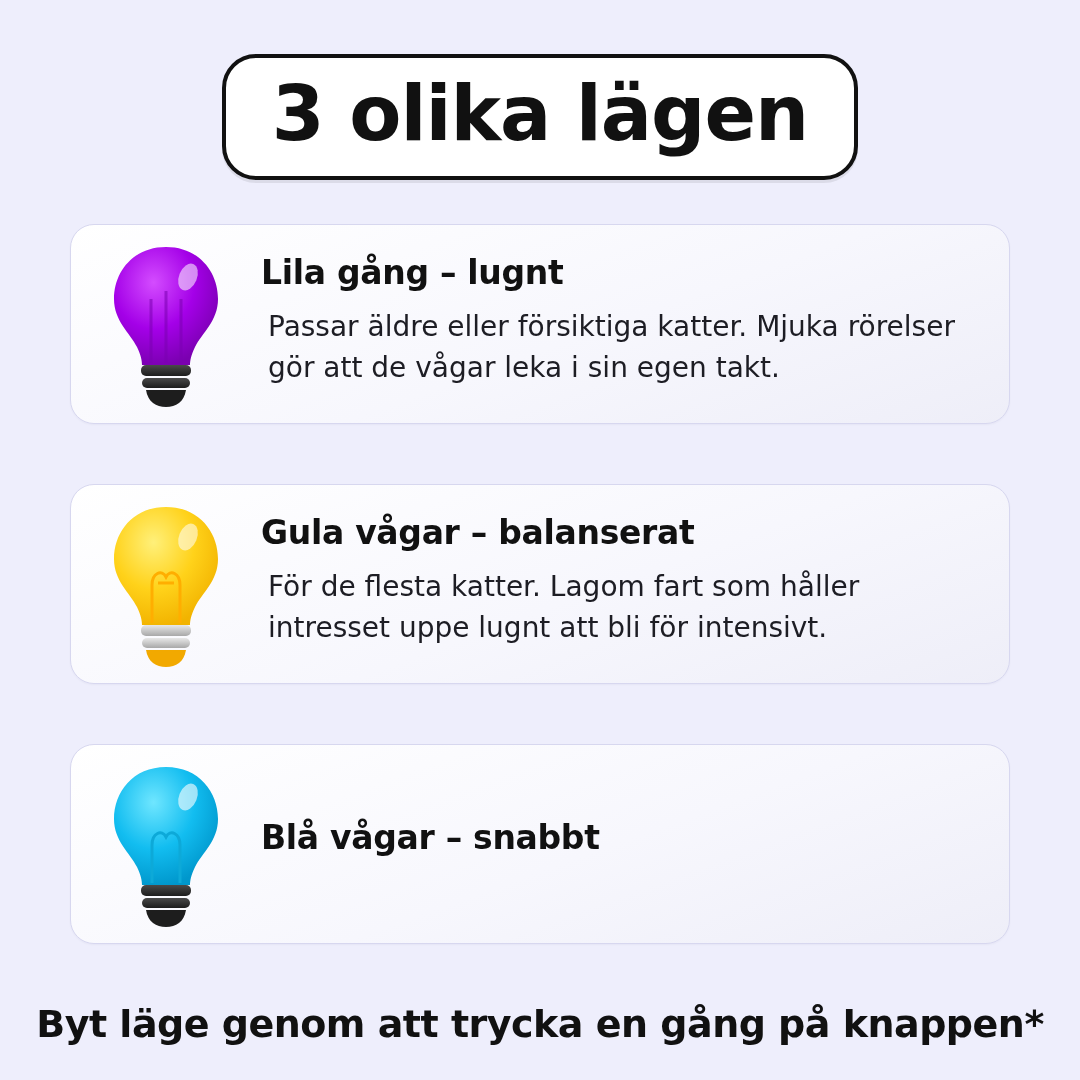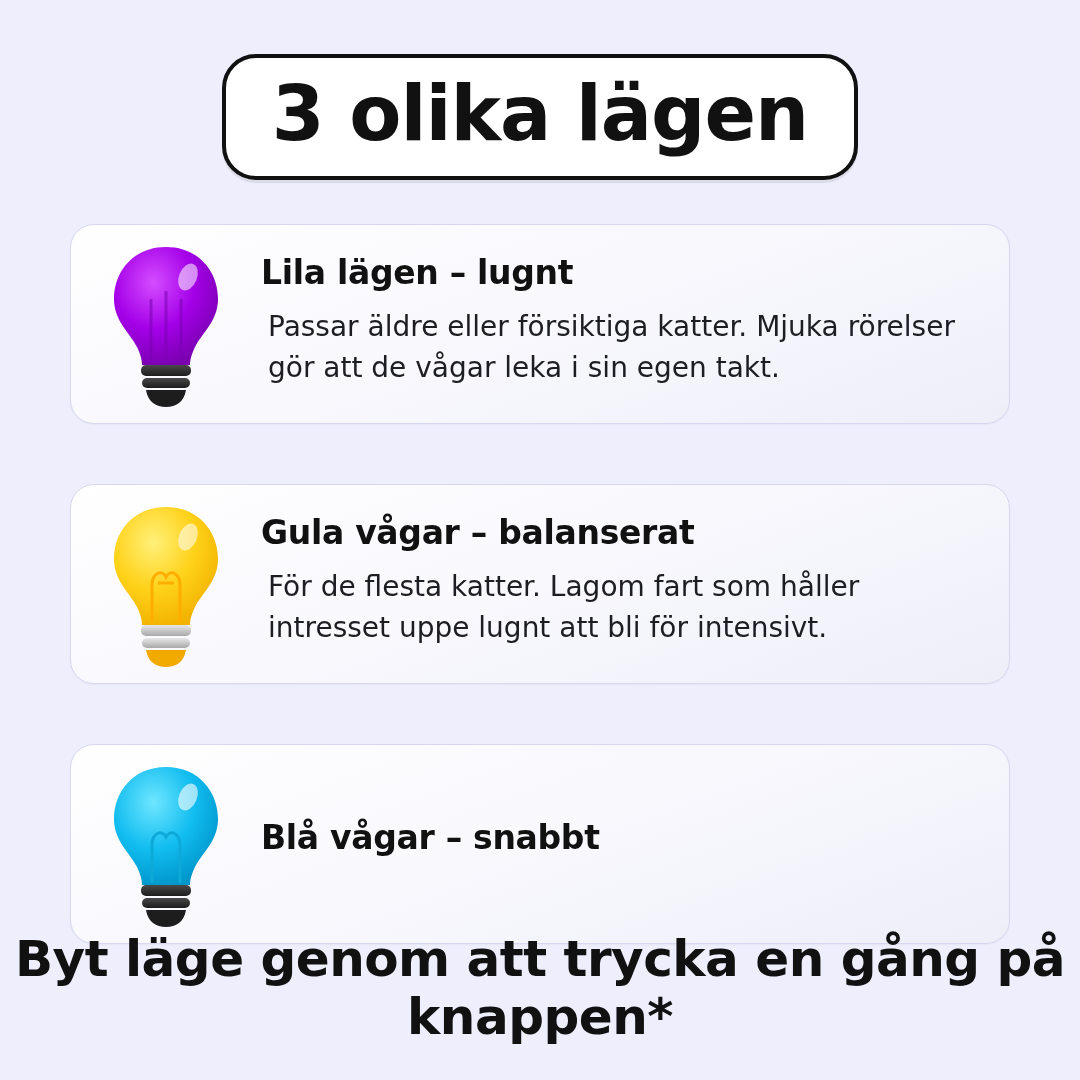--- a/index.html
+++ b/index.html
@@ -109,21 +109,21 @@
   .footer {
     position: absolute;
     bottom: 34px;
     left: 0;
     width: 100%;
     text-align: center;
   }
   .footer-text {
     font-family: "DejaVu Sans", sans-serif;
     font-weight: bold;
-    font-size: 50px;
+    font-size: 38px;
     color: #111111;
     letter-spacing: -0.5px;
     text-align: center;
   }
 </style>
 </head>
 <body>
 
 <div class="page">
 
@@ -153,21 +153,21 @@
             <path d="M60 8 C27 8 8 33 8 60 C8 82 24 94 31 108 C35 116 36 122 36 126 L84 126 C84 122 85 116 89 108 C96 94 112 82 112 60 C112 33 93 8 60 8 Z" fill="url(#g1)"></path>
             <path d="M45 60 L45 124 M60 52 L60 124 M75 60 L75 124" stroke="#7a00b0" stroke-width="3" fill="none" opacity="0.55"></path>
             <ellipse cx="82" cy="38" rx="9" ry="14" fill="#ffffff" opacity="0.55" transform="rotate(22 82 38)"></ellipse>
             <rect x="35" y="126" width="50" height="11" rx="5" fill="url(#b1)"></rect>
             <rect x="36" y="139" width="48" height="10" rx="5" fill="url(#b1)"></rect>
             <path d="M40 151 L80 151 C78 163 70 168 60 168 C50 168 42 163 40 151 Z" fill="#1d1d1d"></path>
           </svg>
         </div>
       </div>
       <div class="text-cell">
-        <p class="card-title">Lila lägen – lugnt</p>
+        <p class="card-title">Lila gång – lugnt</p>
         <p class="card-desc">Passar äldre eller försiktiga katter. Mjuka rörelser gör att de vågar leka i sin egen takt.</p>
       </div>
     </div>
 
     <div class="card">
       <div class="bulb-cell">
         <div class="bulb">
           <svg width="120" height="170" viewBox="0 0 120 170">
             <defs>
               <radialGradient id="g2" cx="38%" cy="30%" r="72%">

